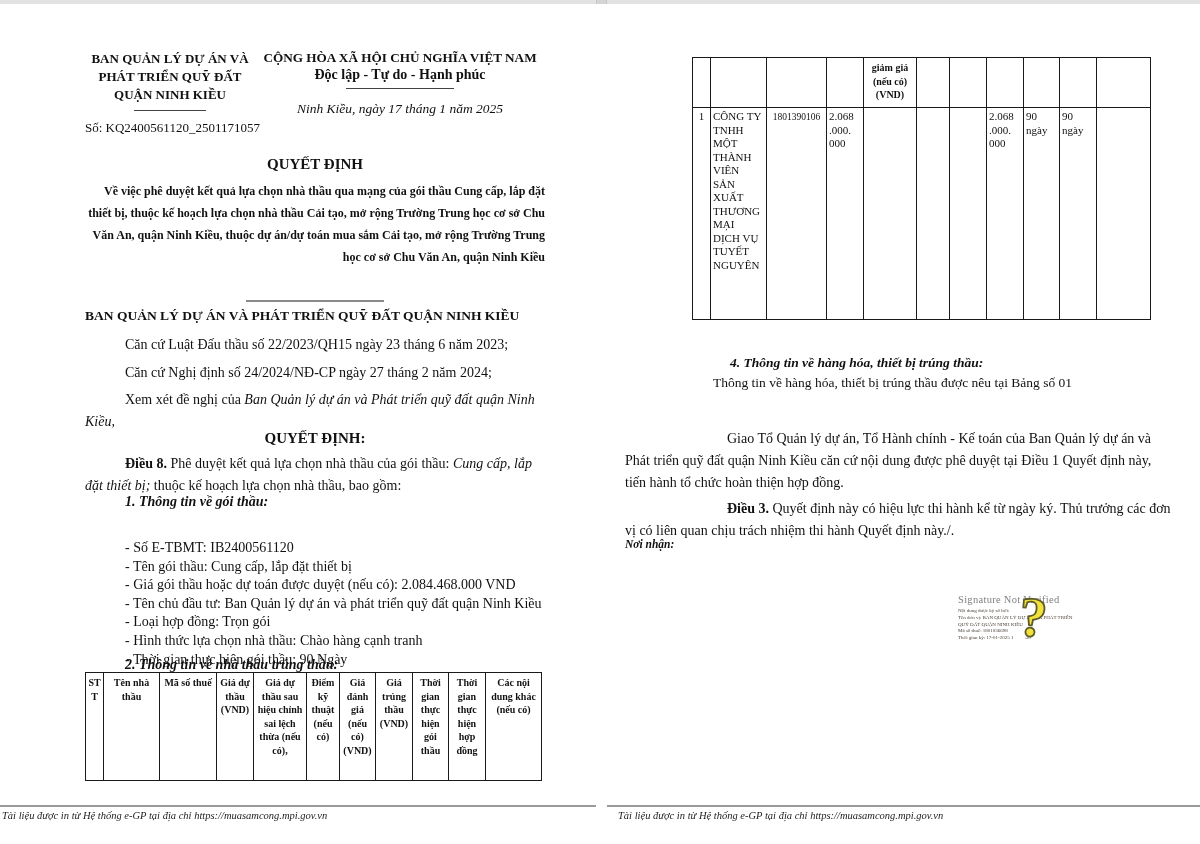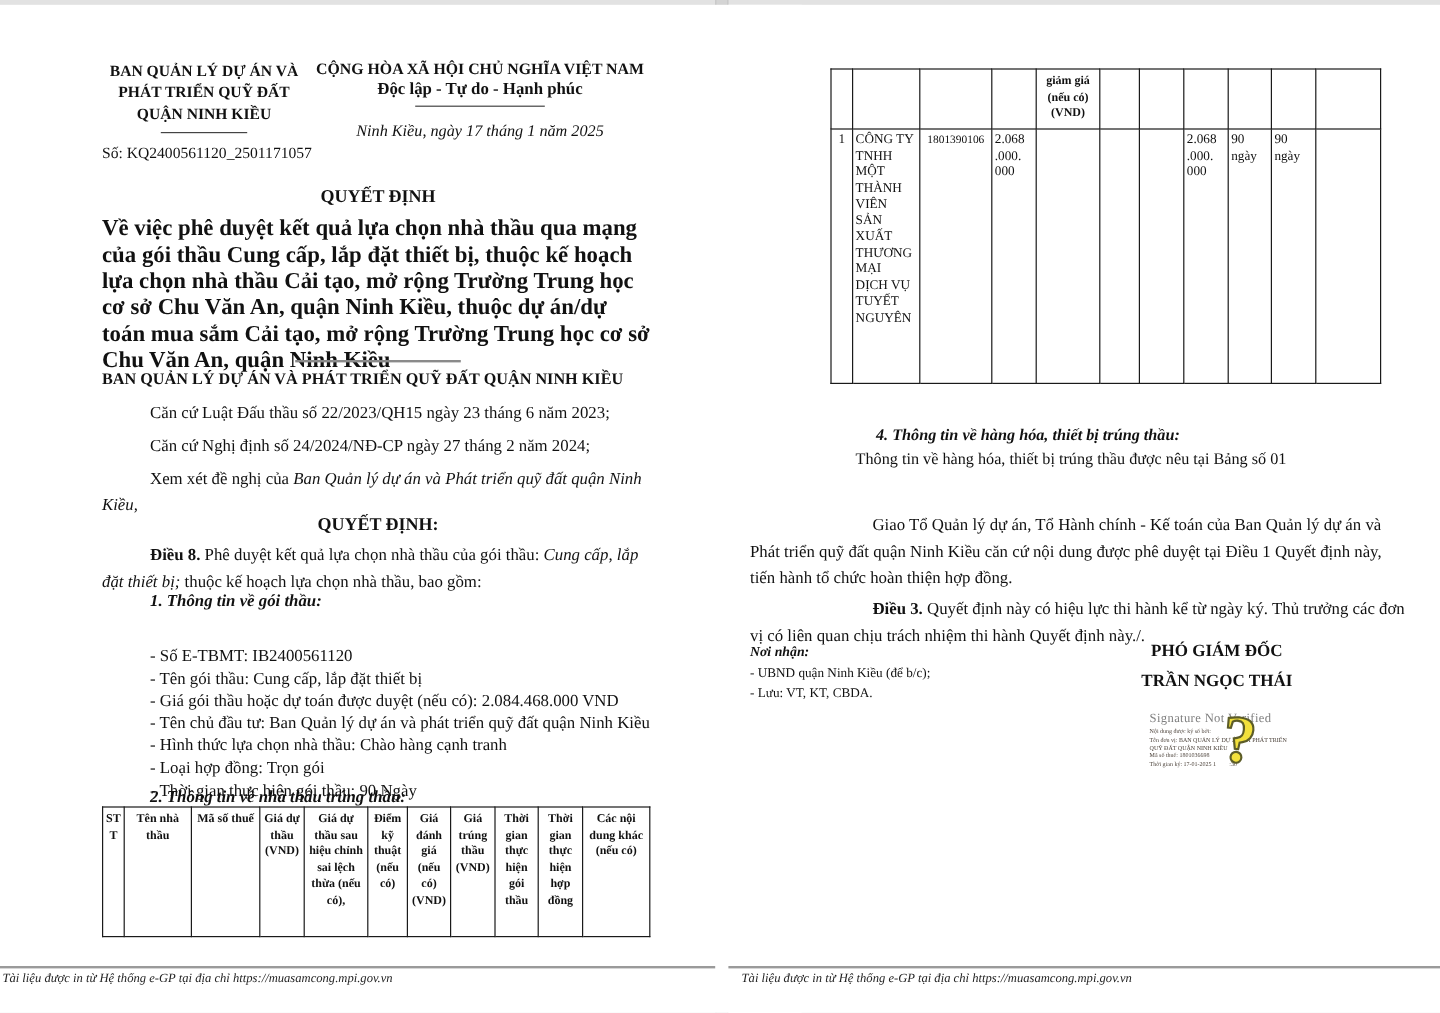--- a/index.html
+++ b/index.html
@@ -22,21 +22,21 @@
   
   .org-block{left:85px;top:46px;width:170px;font-size:13px;font-weight:bold;line-height:18px;text-align:center;}
   .org-rule{left:134px;top:106px;width:72px;border-top:1.5px solid #444;}
   .doc-number{left:85px;top:116px;font-size:13px;}
   .nat-block{left:255px;top:46px;width:290px;text-align:center;}
   .nat-line1{font-size:13.2px;font-weight:bold;}
   .nat-line2{font-size:14px;font-weight:bold;margin-top:1px;}
   .nat-rule{width:108px;border-top:1.5px solid #444;margin:5px auto 0;}
   .place-date{font-size:13.5px;font-style:italic;margin-top:12px;}
   .doc-title{left:85px;top:152px;width:460px;text-align:center;font-size:15px;font-weight:bold;}
-  .doc-subject{left:85px;top:176px;width:460px;text-align:left;font-weight:bold;font-size:19px;line-height:22px;}
+  .doc-subject{left:85px;top:176px;width:460px;text-align:right;font-weight:bold;font-size:12px;line-height:22px;}
   .subject-rule{left:246px;top:296px;width:138px;border-top:2px solid #8a8a8a;}
   .issuer{left:85px;top:304px;width:470px;font-size:13.5px;font-weight:bold;white-space:nowrap;}
   .para{left:85px;width:462px;font-size:14px;line-height:22px;text-indent:40px;}
   .c1{top:330px;} .c2{top:358px;} .consider{top:385px;}
   .decides{left:85px;top:426px;width:460px;text-align:center;font-size:15px;font-weight:bold;}
   .art1{top:449px;}
   .sec-head{left:125px;font-size:14px;font-weight:bold;font-style:italic;}
   .sec1{top:490px;} .sec2{top:653px;}
   .items{left:85px;top:507px;width:462px;font-size:14px;line-height:18.6px;margin-top:28px;}
   .items div{text-indent:40px;}
@@ -111,22 +111,22 @@
 
   <div class="abs para art1"><span class="b">Điều 8.</span><span> Phê duyệt kết quả lựa chọn nhà thầu của gói thầu: </span><span class="i">Cung cấp, lắp đặt thiết bị;</span><span> thuộc kế hoạch lựa chọn nhà thầu, bao gồm:</span></div>
 
   <div class="abs sec-head sec1">1. Thông tin về gói thầu:</div>
 
   <div class="abs items">
     <div>- Số E-TBMT: IB2400561120</div>
     <div>- Tên gói thầu: Cung cấp, lắp đặt thiết bị</div>
     <div>- Giá gói thầu hoặc dự toán được duyệt (nếu có): 2.084.468.000 VND</div>
     <div>- Tên chủ đầu tư: Ban Quản lý dự án và phát triển quỹ đất quận Ninh Kiều</div>
+    <div>- Loại hợp đồng: Trọn gói</div>
     <div>- Hình thức lựa chọn nhà thầu: Chào hàng cạnh tranh</div>
-    <div>- Loại hợp đồng: Trọn gói</div>
     <div>- Thời gian thực hiện gói thầu: 90 Ngày</div>
   </div>
 
   <div class="abs sec-head sec2">2. Thông tin về nhà thầu trúng thầu:</div>
 
   <table class="abs t1">
     <colgroup>
       <col style="width:18px">
         <col style="width:56px">
         <col style="width:57px">
@@ -212,28 +212,22 @@
 
   <div class="abs sec4-head">4. Thông tin về hàng hóa, thiết bị trúng thầu:</div>
   <div class="abs sec4-body">Thông tin về hàng hóa, thiết bị trúng thầu được nêu tại Bảng số 01</div>
 
   <div class="abs p2para art2-body">Giao Tổ Quản lý dự án, Tổ Hành chính - Kế toán của Ban Quản lý dự án và Phát triển quỹ đất quận Ninh Kiều căn cứ nội dung được phê duyệt tại Điều 1 Quyết định này, tiến hành tổ chức hoàn thiện hợp đồng.</div>
 
   <div class="abs p2para art3"><span class="b">Điều 3.</span><span> Quyết định này có hiệu lực thi hành kể từ ngày ký. Thủ trưởng các đơn vị có liên quan chịu trách nhiệm thi hành Quyết định này./.</span></div>
 
   <div class="abs recipients-block">
     <div class="recip-head">Nơi nhận:</div>
-    <div class="recip-lines">- UBND quận Ninh Kiều (để b/c);
-- Lưu: VT, KT, CBDA.</div>
-  </div>
-
-  <div class="abs signer-block">
-    <div>PHÓ GIÁM ĐỐC</div>
-    <div>TRẦN NGỌC THÁI</div>
-  </div>
+  </div>
+
 
   <div class="abs stamp">
     <div class="stamp-title">Signature Not Verified</div>
     <div class="stamp-lines">
       <div>Nội dung được ký số bởi:</div>
       <div>Tên đơn vị: BAN QUẢN LÝ DỰ ÁN VÀ PHÁT TRIỂN</div>
       <div>QUỸ ĐẤT QUẬN NINH KIỀU</div>
       <div>Mã số thuế: 1801036698</div>
       <div><span>Thời gian ký: 17-01-2025 1</span><span style="display:inline-block;width:11px;"></span><span>:30</span></div>
     </div>

